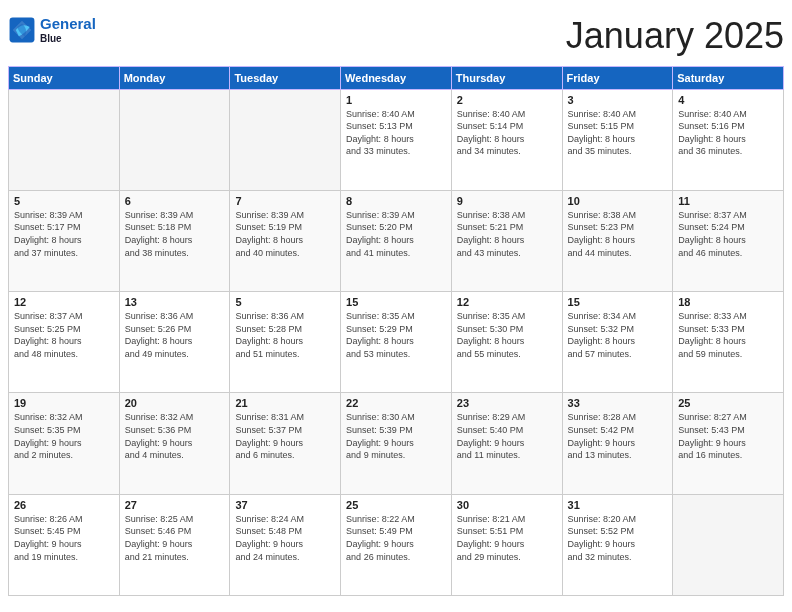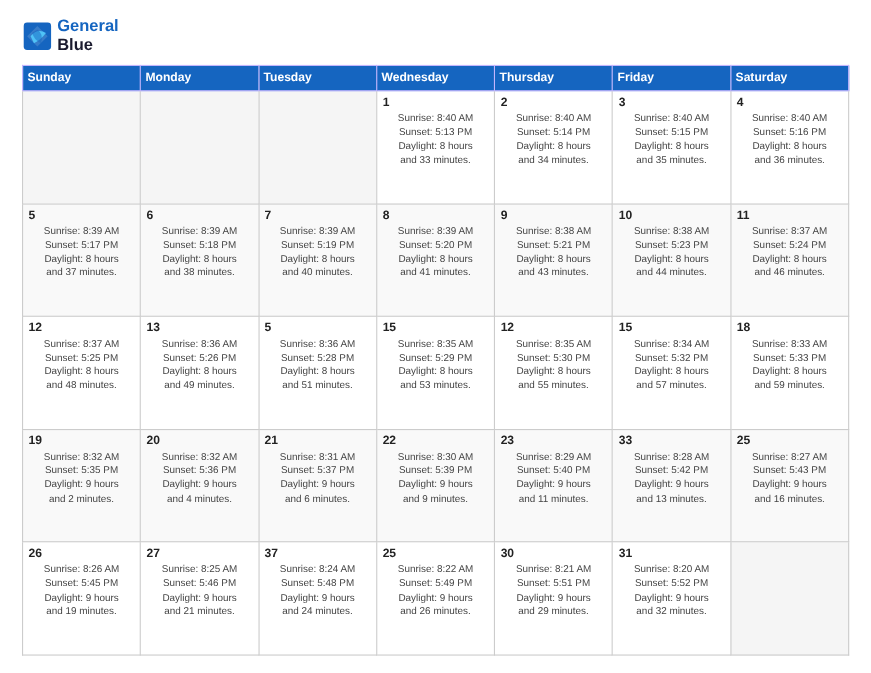--- a/index.html
+++ b/index.html
@@ -6,21 +6,21 @@
     body {
       font-family: Arial, sans-serif;
       background: #fff;
       width: 792px;
       height: 612px;
       overflow: hidden;
     }
     .page {
       width: 792px;
       height: 612px;
-      padding: 16px 20px;
+      padding: 16px 8px;
       display: flex;
       flex-direction: column;
     }
     .header {
       display: flex;
       justify-content: space-between;
       align-items: flex-start;
       margin-bottom: 10px;
     }
     .logo {
@@ -79,43 +79,43 @@
       font-size: 11px;
       font-weight: bold;
       color: #222;
       display: block;
       margin-bottom: 2px;
     }
     .day-detail {
       font-size: 9px;
       color: #444;
       line-height: 1.4;
-      text-align: center;
     }
   </style>
 </head>
 <body>
 
 <div class="page">
   <div class="header">
     <div class="logo">
       <svg class="logo-icon" viewBox="0 0 36 36">
         <rect x="2" y="2" width="32" height="32" rx="4" fill="#1565c0"></rect>
         <polygon points="18,6 30,18 18,30 6,18" fill="#fff" opacity="0.15"></polygon>
         <path d="M10,18 Q18,8 28,14 Q22,22 14,26 Z" fill="#4fc3f7"></path>
         <path d="M18,10 Q26,16 22,26 Q14,22 12,14 Z" fill="#1565c0" opacity="0.5"></path>
       </svg>
       <div>
         <div style="font-size:15px;font-weight:bold;color:#1a1a2e;line-height:1.1;">
           <span style="color:#1565c0;">General</span>
         </div>
-        <div style="font-size:15px;font-weight:bold;color:#1a1a2e;line-height:1.1;">Blue</div>
+        <div style="font-size:10px;font-weight:bold;color:#1a1a2e;line-height:1.1;">Blue</div>
       </div>
     </div>
     <div class="title-block">
+      <div class="month-title">January 2025</div>
     </div>
   </div>
 
   <table class="calendar-table">
     <thead>
       <tr>
       <th>Sunday</th>
           <th>Monday</th>
           <th>Tuesday</th>
           <th>Wednesday</th>

